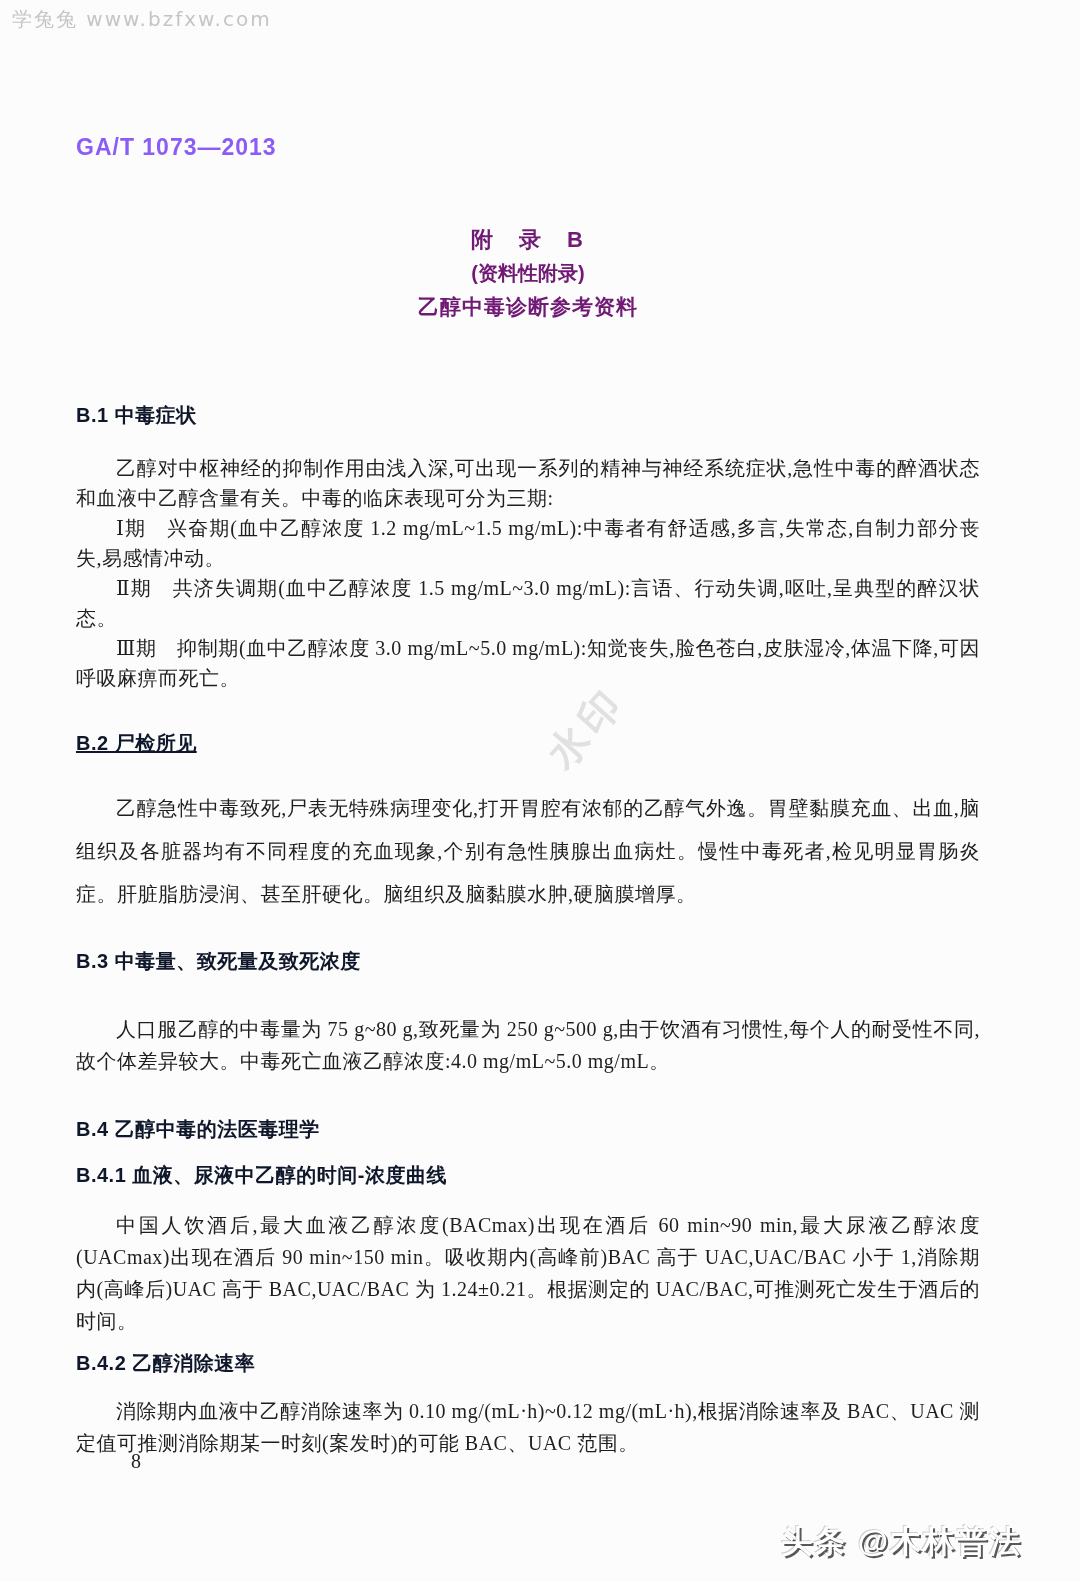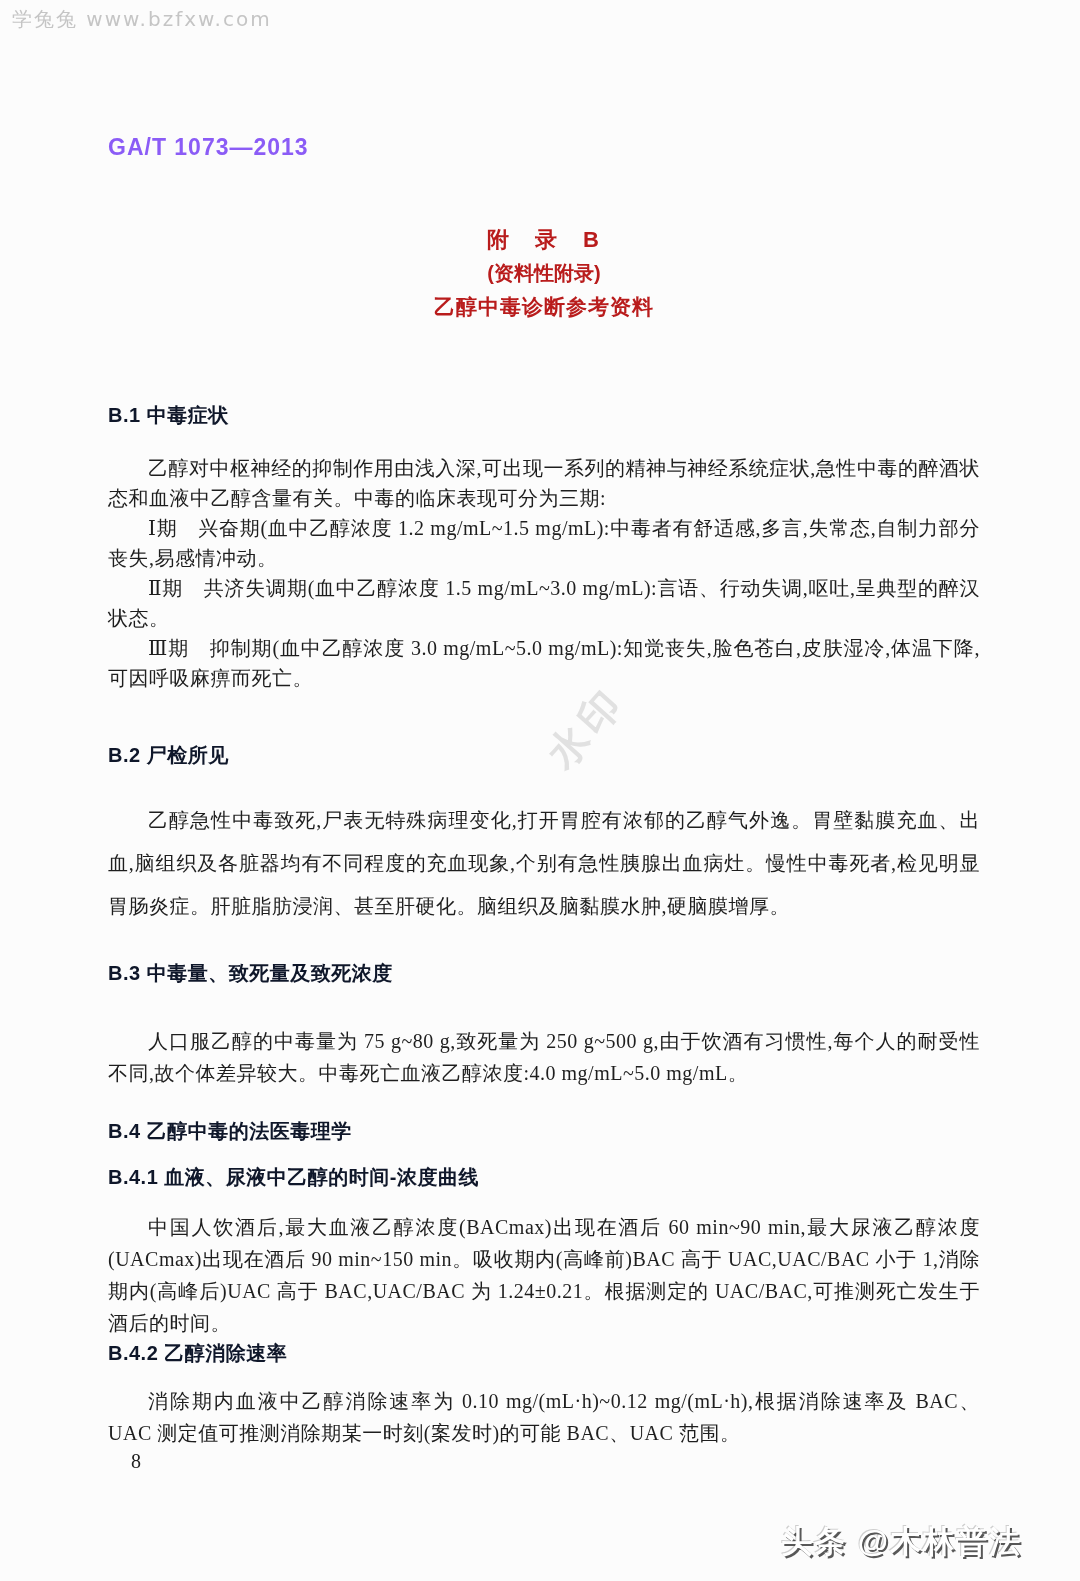--- a/index.html
+++ b/index.html
@@ -7,21 +7,21 @@
     padding: 0;
     background: #ffffff;
   }
   .page {
     position: relative;
     width: 1080px;
     height: 1581px;
     margin: 0 auto;
     background: #fcfcfc;
     box-sizing: border-box;
-    padding: 134px 100px 0 108px;
+    padding: 134px 100px 0 76px;
     font-family: "Liberation Serif", "DejaVu Serif", serif;
     color: #1c1c1c;
     overflow: hidden;
   }
   
   .wm-top {
     position: absolute;
     top: 6px;
     left: 12px;
     font-family: "DejaVu Sans", sans-serif;
@@ -48,21 +48,21 @@
     font-weight: bold;
     font-size: 23px;
     letter-spacing: 1px;
     color: #8b5cf6;
   }
   .title-block {
     margin-top: 62px;
     text-align: center;
     font-family: "Liberation Sans", "DejaVu Sans", sans-serif;
     font-weight: bold;
-    color: #b91c1c;
+    color: #701a75;
   }
   .title-appendix { font-size: 22px; line-height: 34px; letter-spacing: 2px; }
   .title-type     { font-size: 20px; line-height: 33px; }
   .title-subject  { font-size: 21px; line-height: 33px; letter-spacing: 1px; }
 
   .sec-heading {
     font-family: "Liberation Sans", "DejaVu Sans", sans-serif;
     font-weight: bold;
     font-size: 20px;
     line-height: 28px;
@@ -74,28 +74,28 @@
     font-size: 20px;
     line-height: 30px;
     text-align: justify;
     text-indent: 2em;
     letter-spacing: 0.5px;
     color: #1e1e1e;
   }
   
   .h-b1   { margin-top: 78px; }
   .p-b1   { margin-top: 24px; }
-  .h-b2   { margin-top: 48px; }
+  .h-b2   { margin-top: 36px; text-decoration: underline; }
   .p-b2   { margin-top: 30px; line-height: 43px; }
   .h-b3   { margin-top: 31px; }
   .p-b3   { margin-top: 38px; line-height: 32px; }
-  .h-b4   { margin-top: 28px; }
+  .h-b4   { margin-top: 38px; }
   .h-b41  { margin-top: 18px; }
   .p-b41  { margin-top: 20px; line-height: 32px; }
-  .h-b42  { }
+  .h-b42  { margin-top: 12px; }
   .p-b42  { margin-top: 18px; line-height: 32px; }
 
   .page-number {
     position: absolute;
     left: 131px;
     top: 1450px;
     font-size: 20px;
     color: #222;
   }
   

